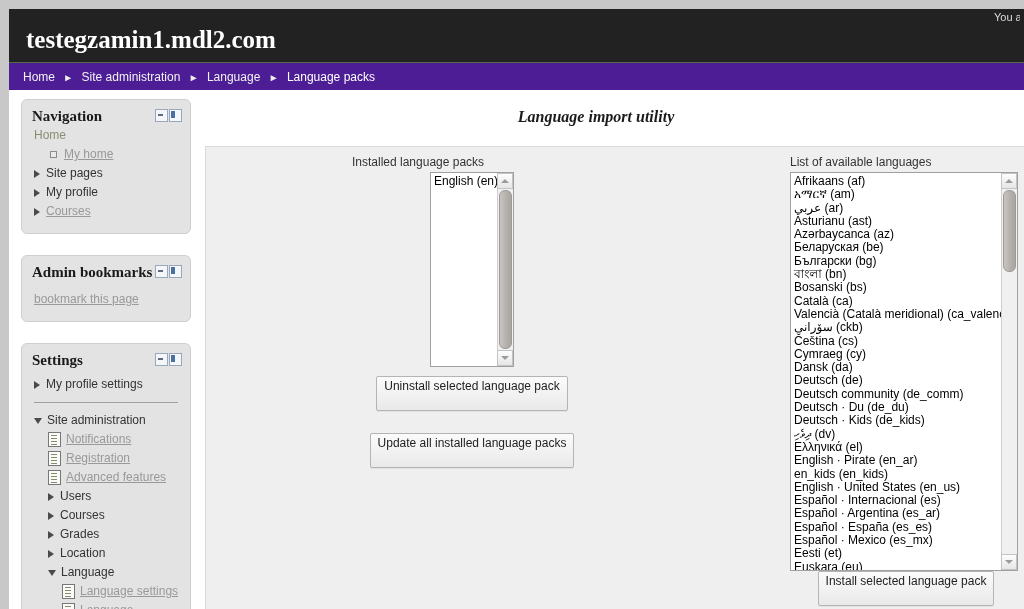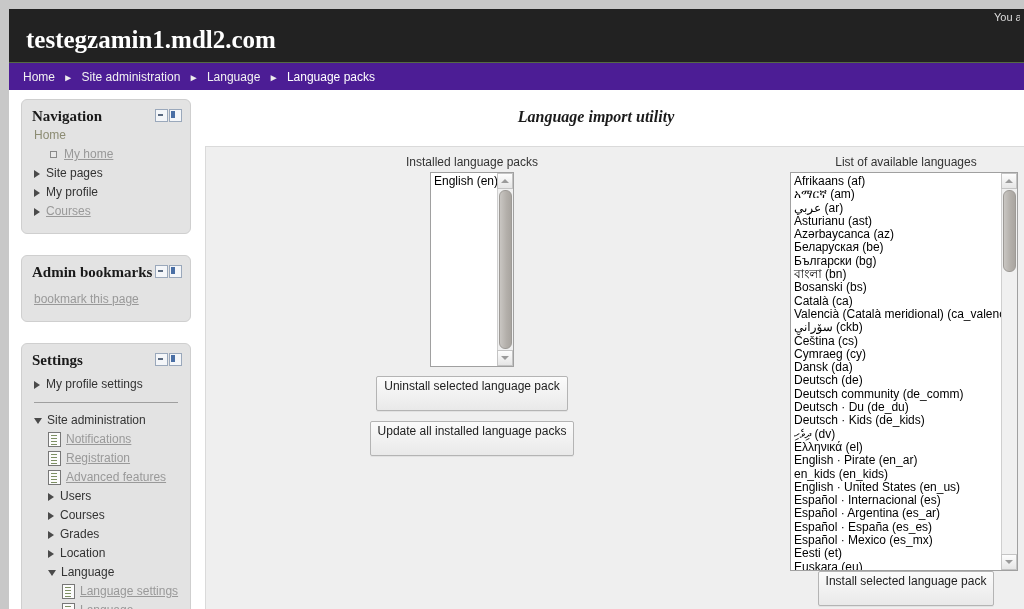--- a/index.html
+++ b/index.html
@@ -282,21 +282,21 @@
   
   .installed-col {
     position: absolute;
     left: 146px;
     top: 8px;
     width: 240px;
   }
   .field-label {
     font-size: 12px;
     color: #333333;
-    text-align: center;
+    text-align: left;
     margin-bottom: 3px;
     white-space: nowrap;
   }
   .listbox {
     background: #ffffff;
     border: 1px solid #a0a0a0;
     box-sizing: border-box;
     position: relative;
     overflow: hidden;
   }
@@ -542,21 +542,21 @@
                 </div>
               <div class="sb-thumb" style="top:17px; height:159px;"></div>
               <div class="sb-btn down">
                   <span class="chev down"></span>
                 </div>
             </div>
           </div>
           <div class="btn-row">
             <button class="btn">Uninstall selected language pack</button>
           </div>
-          <div class="btn-row" style="margin-top:10px;">
+          <div class="btn-row" style="margin-top:22px;">
             <button class="btn">Update all installed language packs</button>
           </div>
         </div>
 
         <div class="available-col">
           <div class="field-label">List of available languages</div>
           <div class="listbox" style="width:228px; height:399px;">
             <div class="options">
               <div class="opt">Afrikaans (af)</div>
               <div class="opt">አማርኛ (am)</div>

